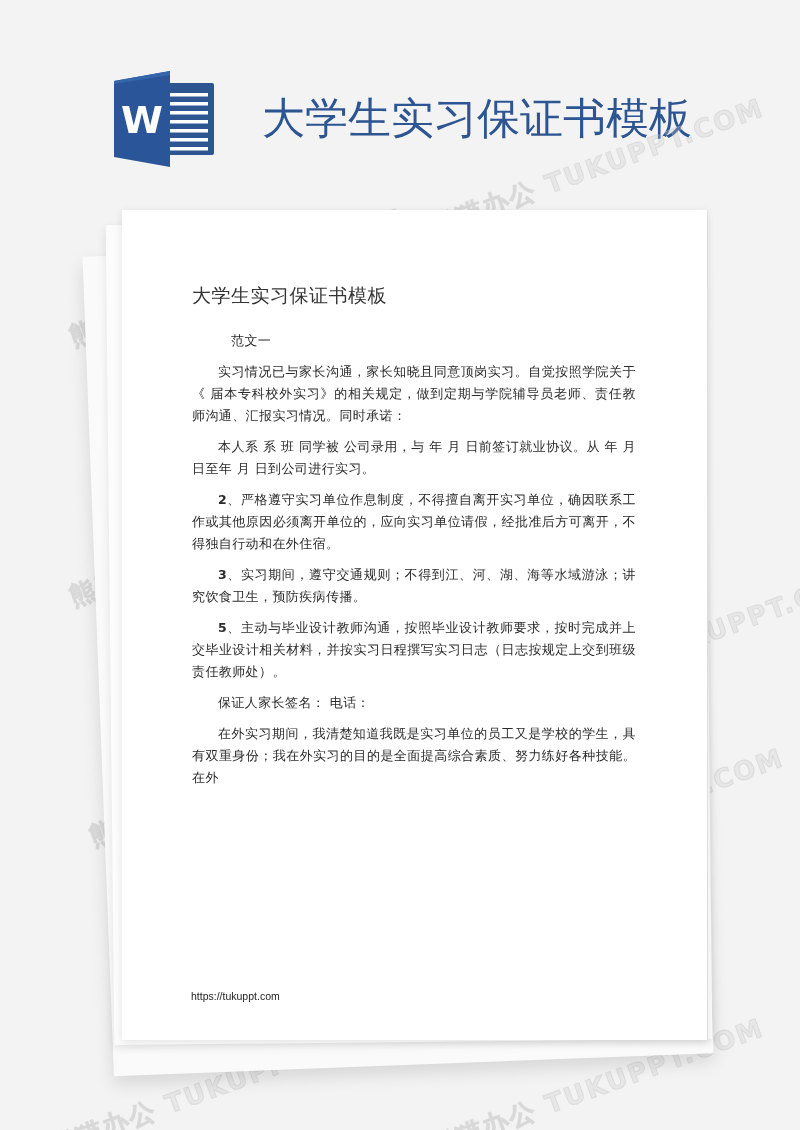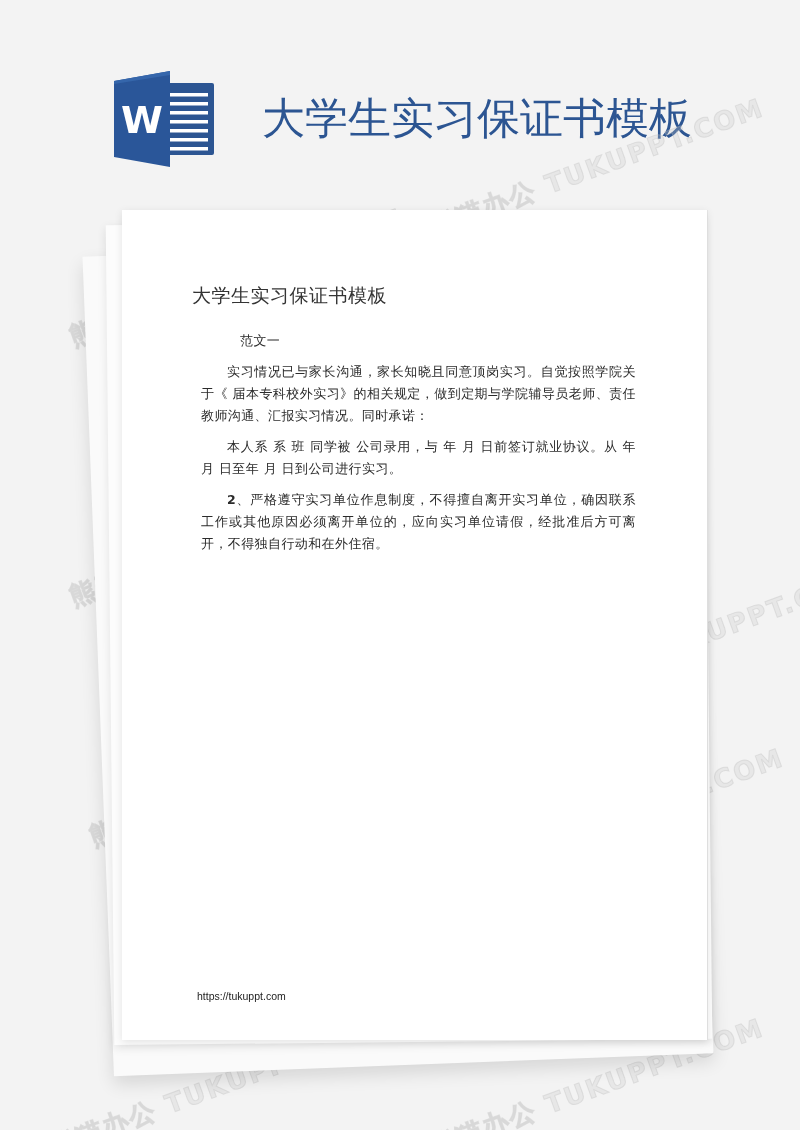--- a/index.html
+++ b/index.html
@@ -83,36 +83,36 @@
       font-family: "DejaVu Sans", "Liberation Sans", sans-serif;
       font-size: 19px;
       line-height: 26px;
       color: #333;
       margin: 0 0 22px 0;
       letter-spacing: 0.5px;
     }
     .doc-p {
       font-size: 13px;
       line-height: 22px;
-      margin: 0 0 9px 9px;
+      margin: 0 0 9px 0;
       text-indent: 2em;
       text-align: justify;
       letter-spacing: 0.4px;
     }
     .doc-p.indent-more {
       text-indent: 3em;
     }
     .doc-p .num {
       font-family: "DejaVu Sans", "Liberation Sans", sans-serif;
       font-weight: bold;
       font-size: 12.5px;
     }
     .doc-footer {
       position: absolute;
-      left: 75px;
+      left: 69px;
       top: 780px;
       font-family: "Liberation Sans", "DejaVu Sans", sans-serif;
       font-size: 10.5px;
       color: #222;
     }
 
     
     .wm {
       position: absolute;
       font-family: "DejaVu Sans", "Liberation Sans", sans-serif;
@@ -165,18 +165,22 @@
 <div class="page">
   <div class="doc">
     <div class="doc-title">大学生实习保证书模板</div>
 
     <p class="doc-p indent-more">范文一</p>
 
     <p class="doc-p">实习情况已与家长沟通，家长知晓且同意顶岗实习。自觉按照学院关于《 届本专科校外实习》的相关规定，做到定期与学院辅导员老师、责任教师沟通、汇报实习情况。同时承诺：</p>
     <p class="doc-p">本人系 系 班 同学被 公司录用，与 年 月 日前签订就业协议。从 年 月 日至年 月 日到公司进行实习。</p>
 
     <p class="doc-p"><span class="num">2</span><span>、严格遵守实习单位作息制度，不得擅自离开实习单位，确因联系工作或其他原因必须离开单位的，应向实习单位请假，经批准后方可离开，不得独自行动和在外住宿。</span></p>
+    <p class="doc-p"><span class="num">3</span><span>、实习期间，遵守交通规则；不得到江、河、湖、海等水域游泳；讲究饮食卫生，预防疾病传播。</span></p>
+    <p class="doc-p"><span class="num">5</span><span>、主动与毕业设计教师沟通，按照毕业设计教师要求，按时完成并上交毕业设计相关材料，并按实习日程撰写实习日志（日志按规定上交到班级责任教师处）。</span></p>
 
+    <p class="doc-p">保证人家长签名： 电话：</p>
 
+    <p class="doc-p">在外实习期间，我清楚知道我既是实习单位的员工又是学校的学生，具有双重身份；我在外实习的目的是全面提高综合素质、努力练好各种技能。在外</p>
   </div>
 
   <div class="doc-footer">https://tukuppt.com</div>
 </div>
 
 </body></html>

